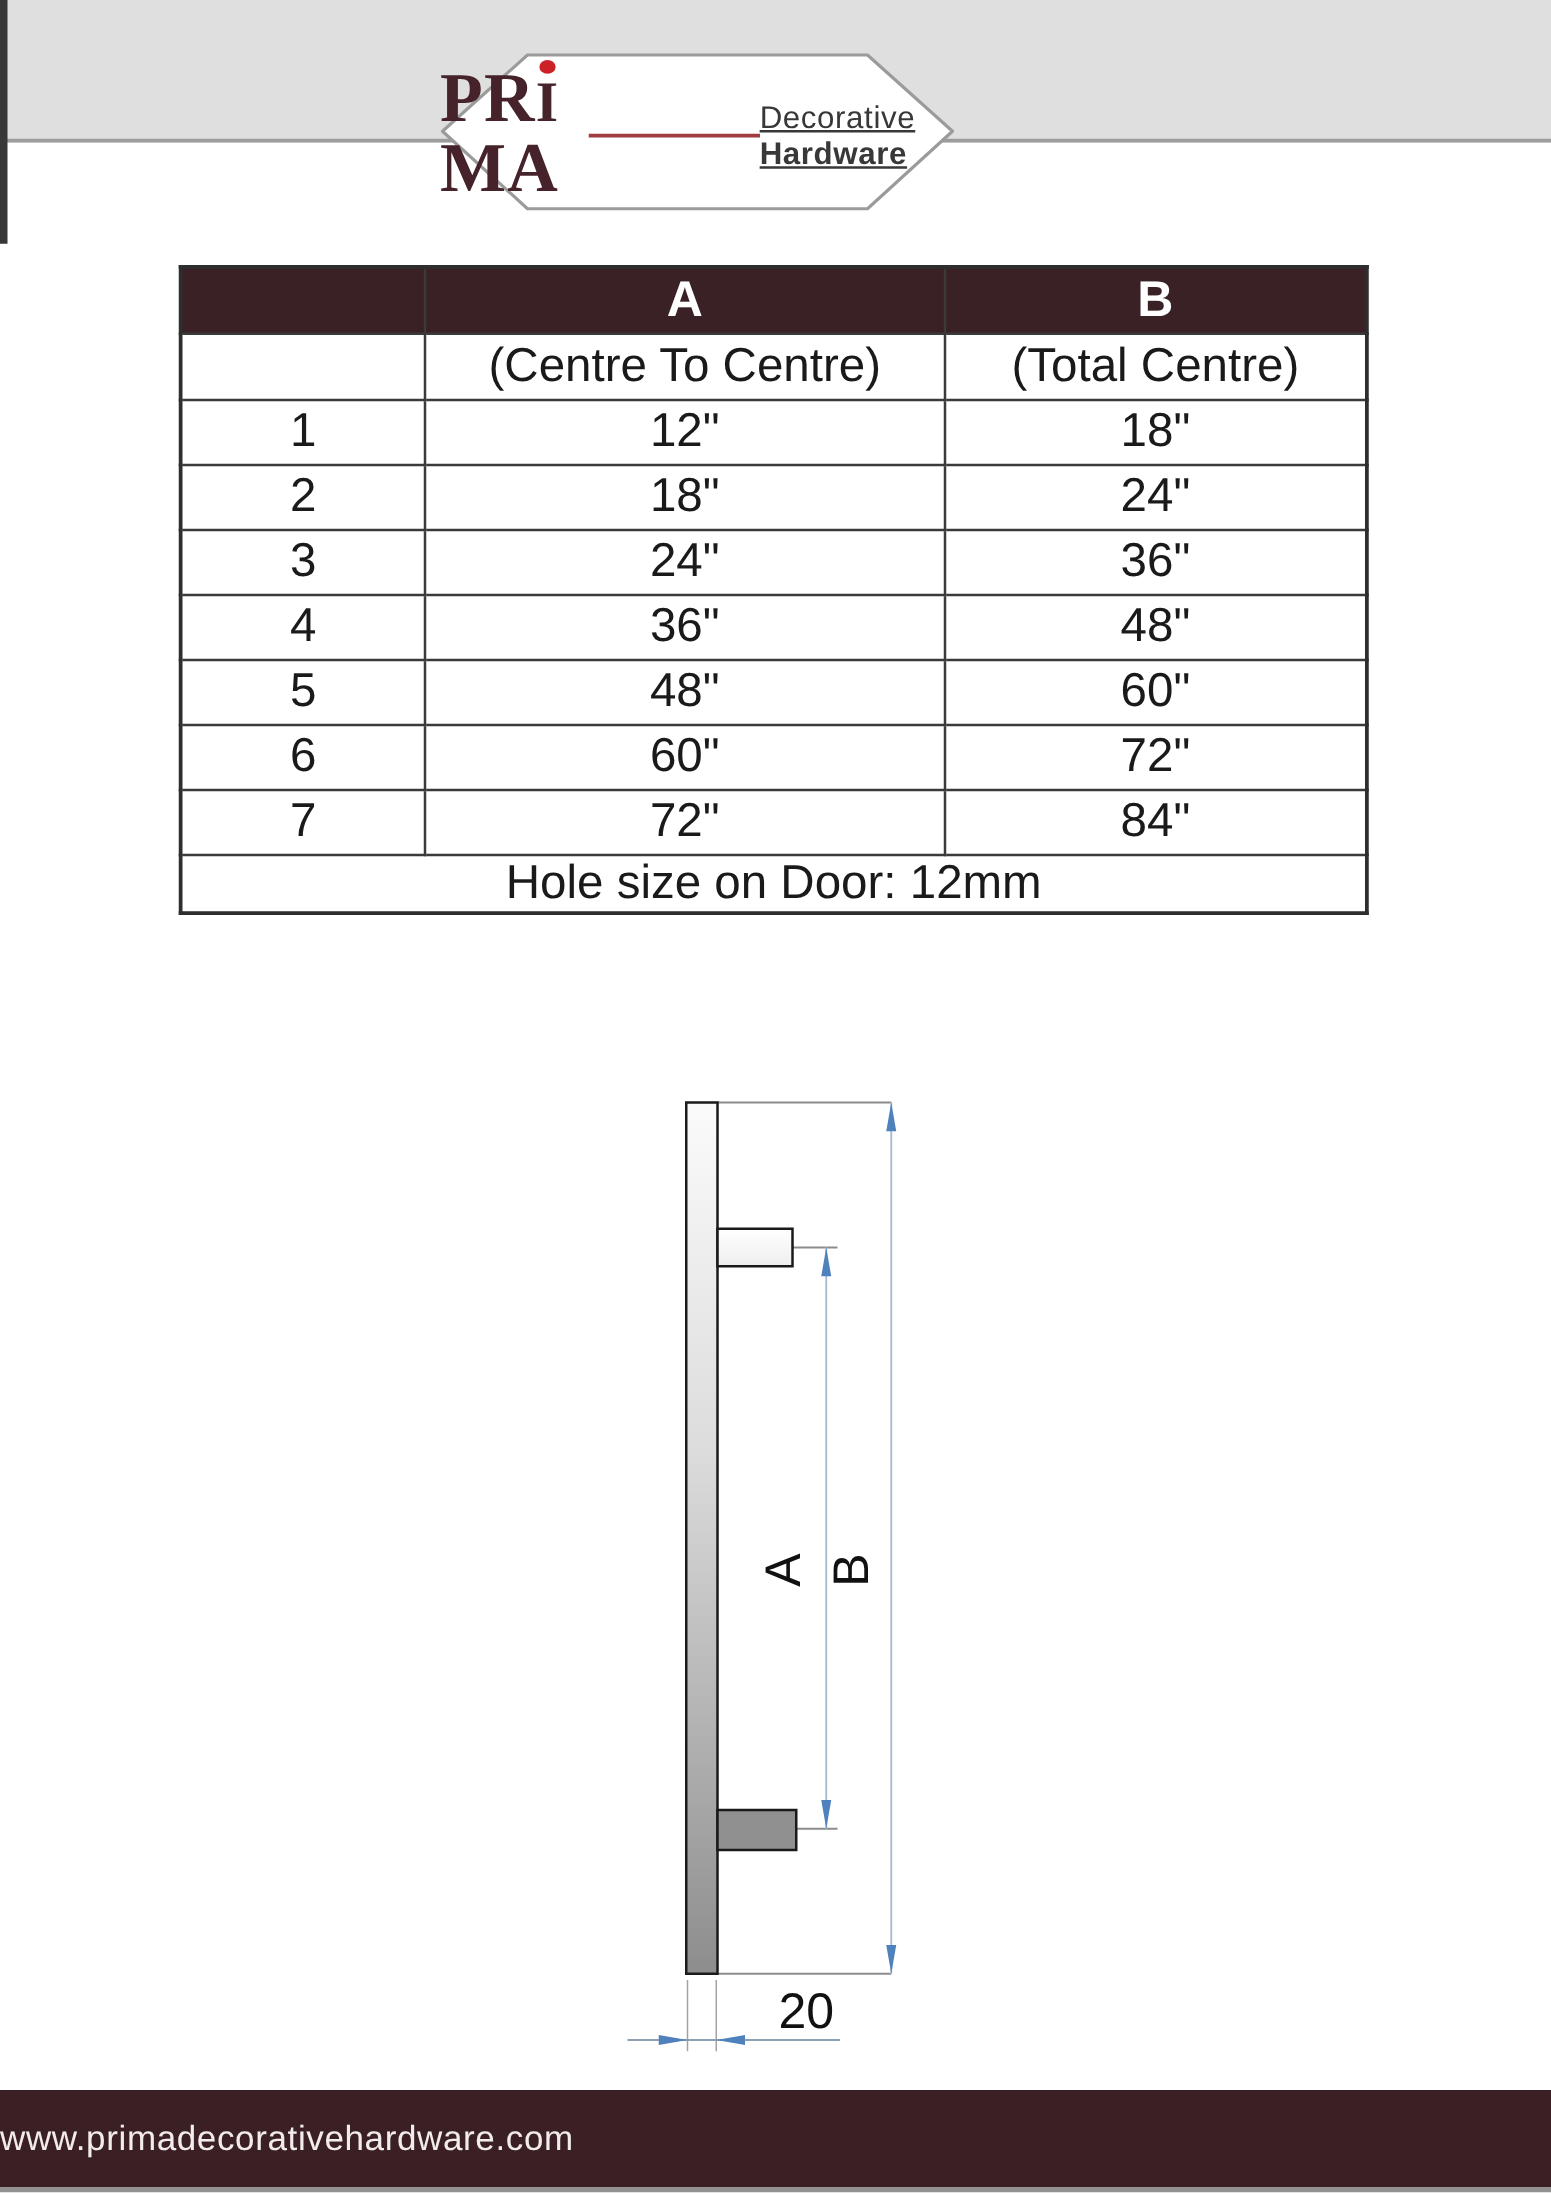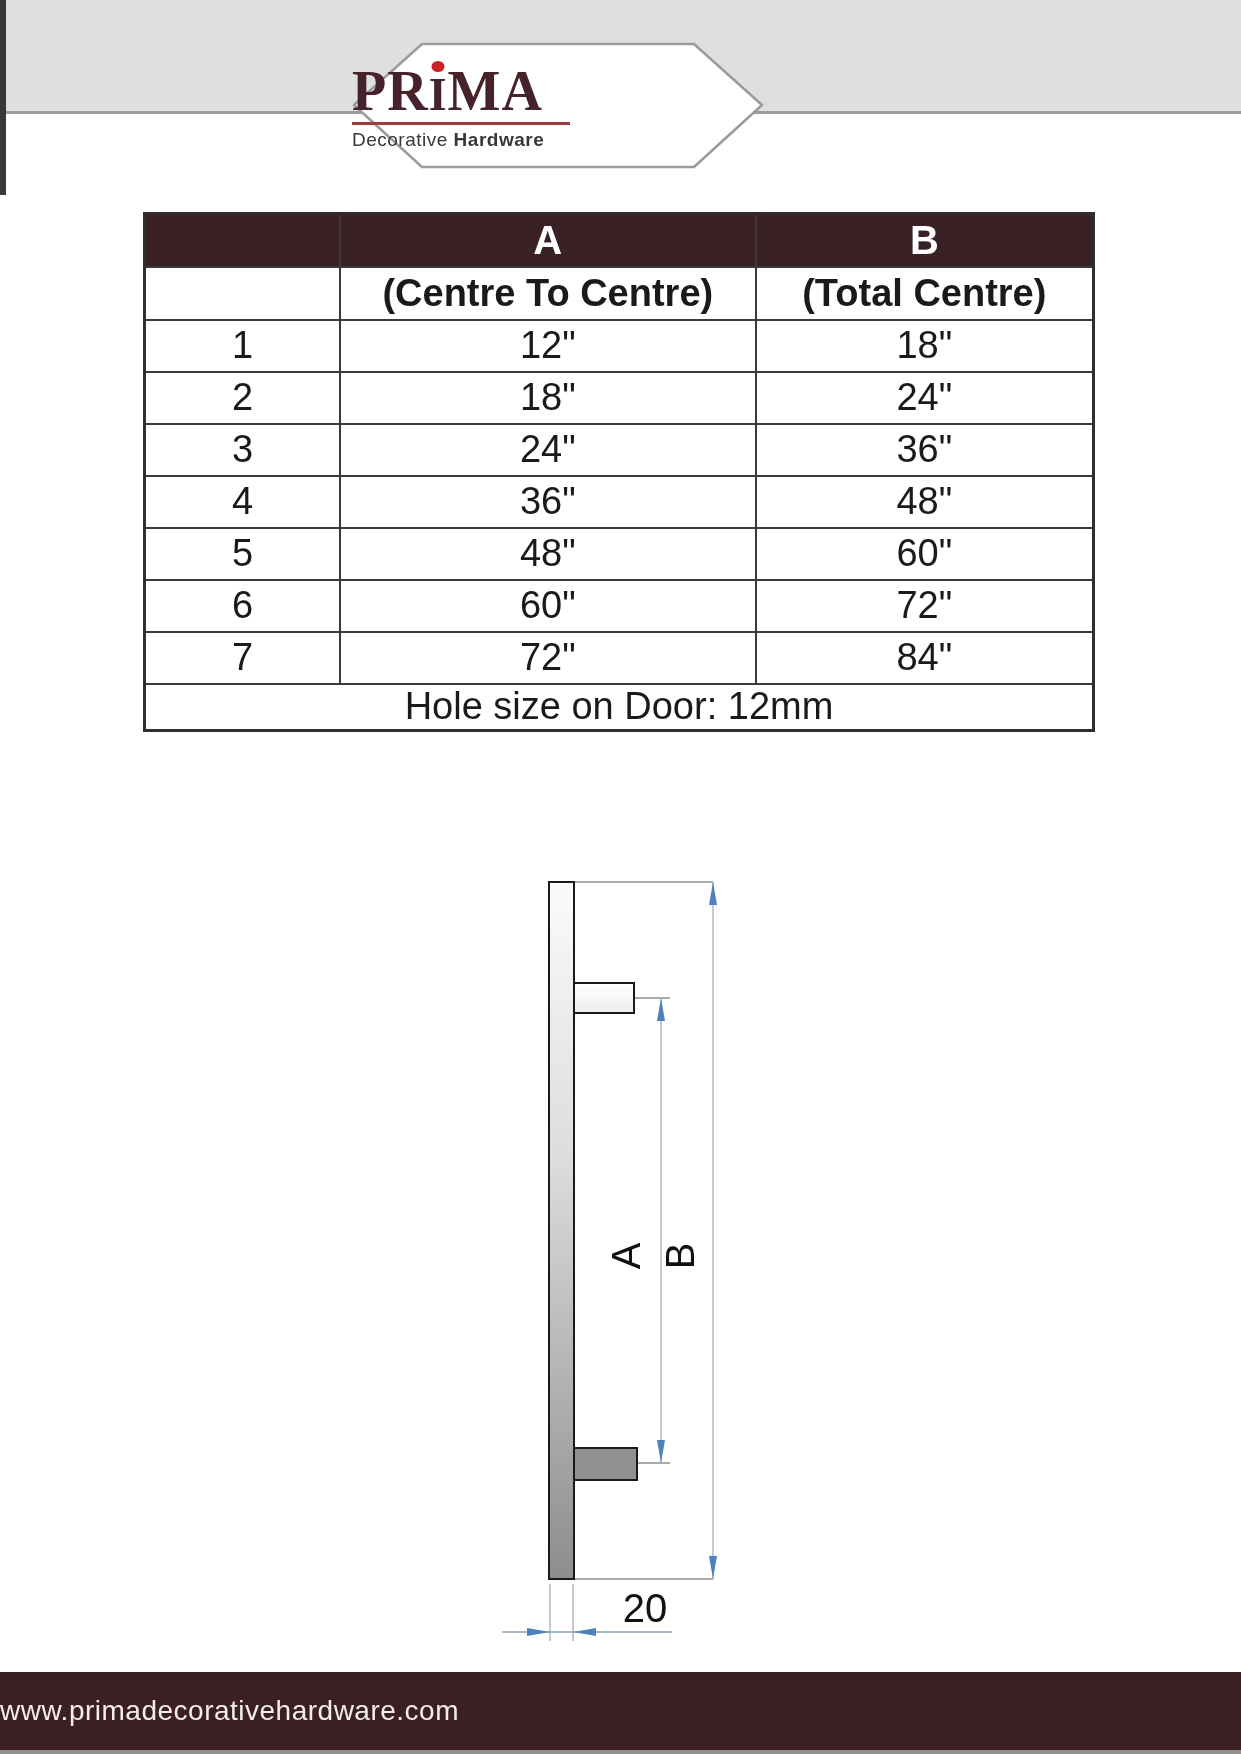--- a/index.html
+++ b/index.html
@@ -15,48 +15,48 @@
   }
   .accent-bar {
     position:absolute; left:0; top:0; width:6px; height:195px; background:#383838;
   }
   .logo-hex {
     position:absolute; left:352px; top:42px; width:412px; height:127px; z-index:5;
   }
   .logo-hex svg.hex-bg { position:absolute; left:0; top:0; }
   .logo-content {
     position:absolute; left:0; top:0; width:100%; height:100%;
-    display:flex; flex-direction:column; justify-content:center;
+    display:flex; flex-direction:row; align-items:center; justify-content:center;
     padding-top:2px;
   }
   .brand-line {
     font-family:"Liberation Serif","DejaVu Serif",serif; font-weight:bold;
     font-size:56px; line-height:1; color:#46232a; letter-spacing:1px;
   }
   .i-wrap { position:relative; display:inline-block; font-size:0.82em; }
   .i-dot {
     position:absolute; left:50%; top:-11px; transform:translateX(-50%);
     width:13px; height:11px; border-radius:50%; background:#cc2127;
   }
   .brand-underline { width:218px; height:3px; background:#a03b40; margin-top:3px; }
-  .tagline { font-size:19px; color:#383838; margin-top:4px; letter-spacing:0.5px; }
+  .tagline { font-size:25px; color:#383838; margin-top:4px; letter-spacing:0.5px;text-decoration:underline; }
   .tagline .bold { font-weight:bold; }
   
   table.size-table {
     position:absolute; left:143px; top:212px; width:952px;
     border-collapse:collapse; table-layout:fixed; text-align:center;
   }
   table.size-table td, table.size-table th {
     border:2px solid #3a3a3a; vertical-align:middle; padding:0;
   }
   table.size-table { border:3px solid #2e2e2e; }
   tr.hdr th {
     background:#3a2125; color:#ffffff; font-size:40px; font-weight:bold; height:53px;
   }
-  tr.sub td { font-size:38px; font-weight:bold; height:53px; }
+  tr.sub td { font-size:38px; font-weight:normal; height:53px; }
   tr.data td { font-size:38px; height:52px; }
   tr.foot td { font-size:38px; font-weight:normal; height:47px; }
   
   svg.diagram { position:absolute; left:430px; top:855px; }
   .dim-label { font-family:"Liberation Sans","DejaVu Sans",sans-serif; font-size:40px; fill:#111111; }
   
   .footer {
     position:absolute; left:0; top:1672px; width:1241px; height:78px;
     background:#3a2024; display:flex; align-items:center; 
   }

